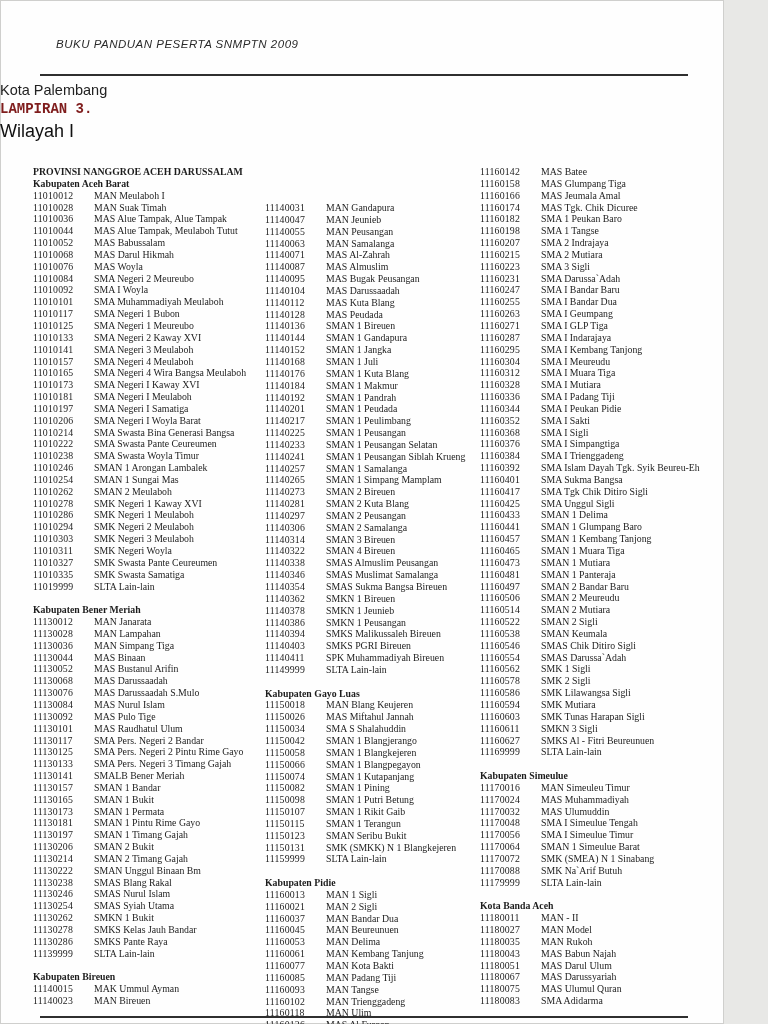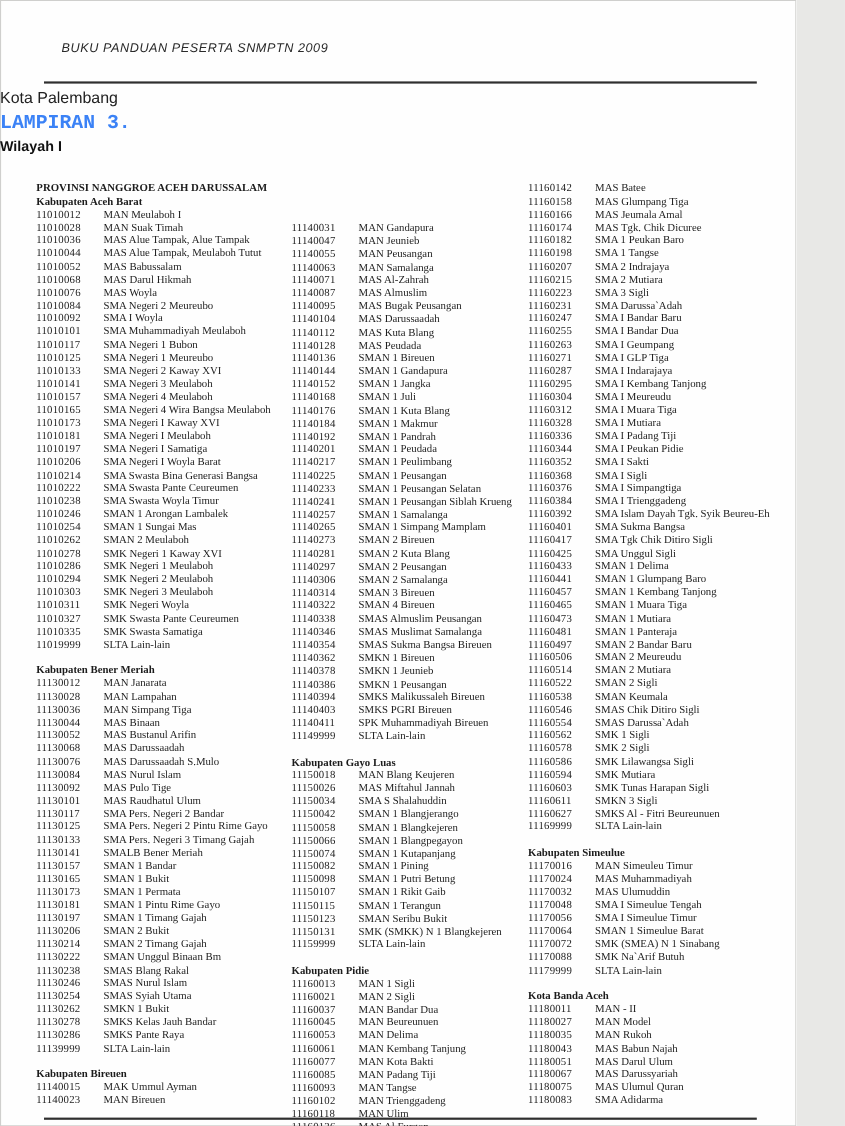--- a/index.html
+++ b/index.html
@@ -44,33 +44,33 @@
     font-family: "Liberation Sans", sans-serif;
     line-height: 1.25;
   }
   .title-city {
     font-size: 14.5px;
     color: #222;
   }
   .title-lampiran {
     font-family: "Liberation Mono", monospace;
     font-weight: bold;
-    font-size: 18px;
+    font-size: 14px;
     margin-top: 2px;
-    color: #3b82f6;
+    color: #7f1d1d;
   }
   .title-main {
     font-size: 19px;
     font-weight: bold;
     margin-top: 1px;
     color: #111;
   }
   .title-sub {
-    font-size: 13px;
-    font-weight: bold;
+    font-size: 18px;
+    font-weight: normal;
     margin-top: 1px;
     color: #111;
   }
   .list-wrap {
     position: absolute;
     top: 166px;
     left: 55px;
     right: 20px;
     display: flex;
     justify-content: center;

